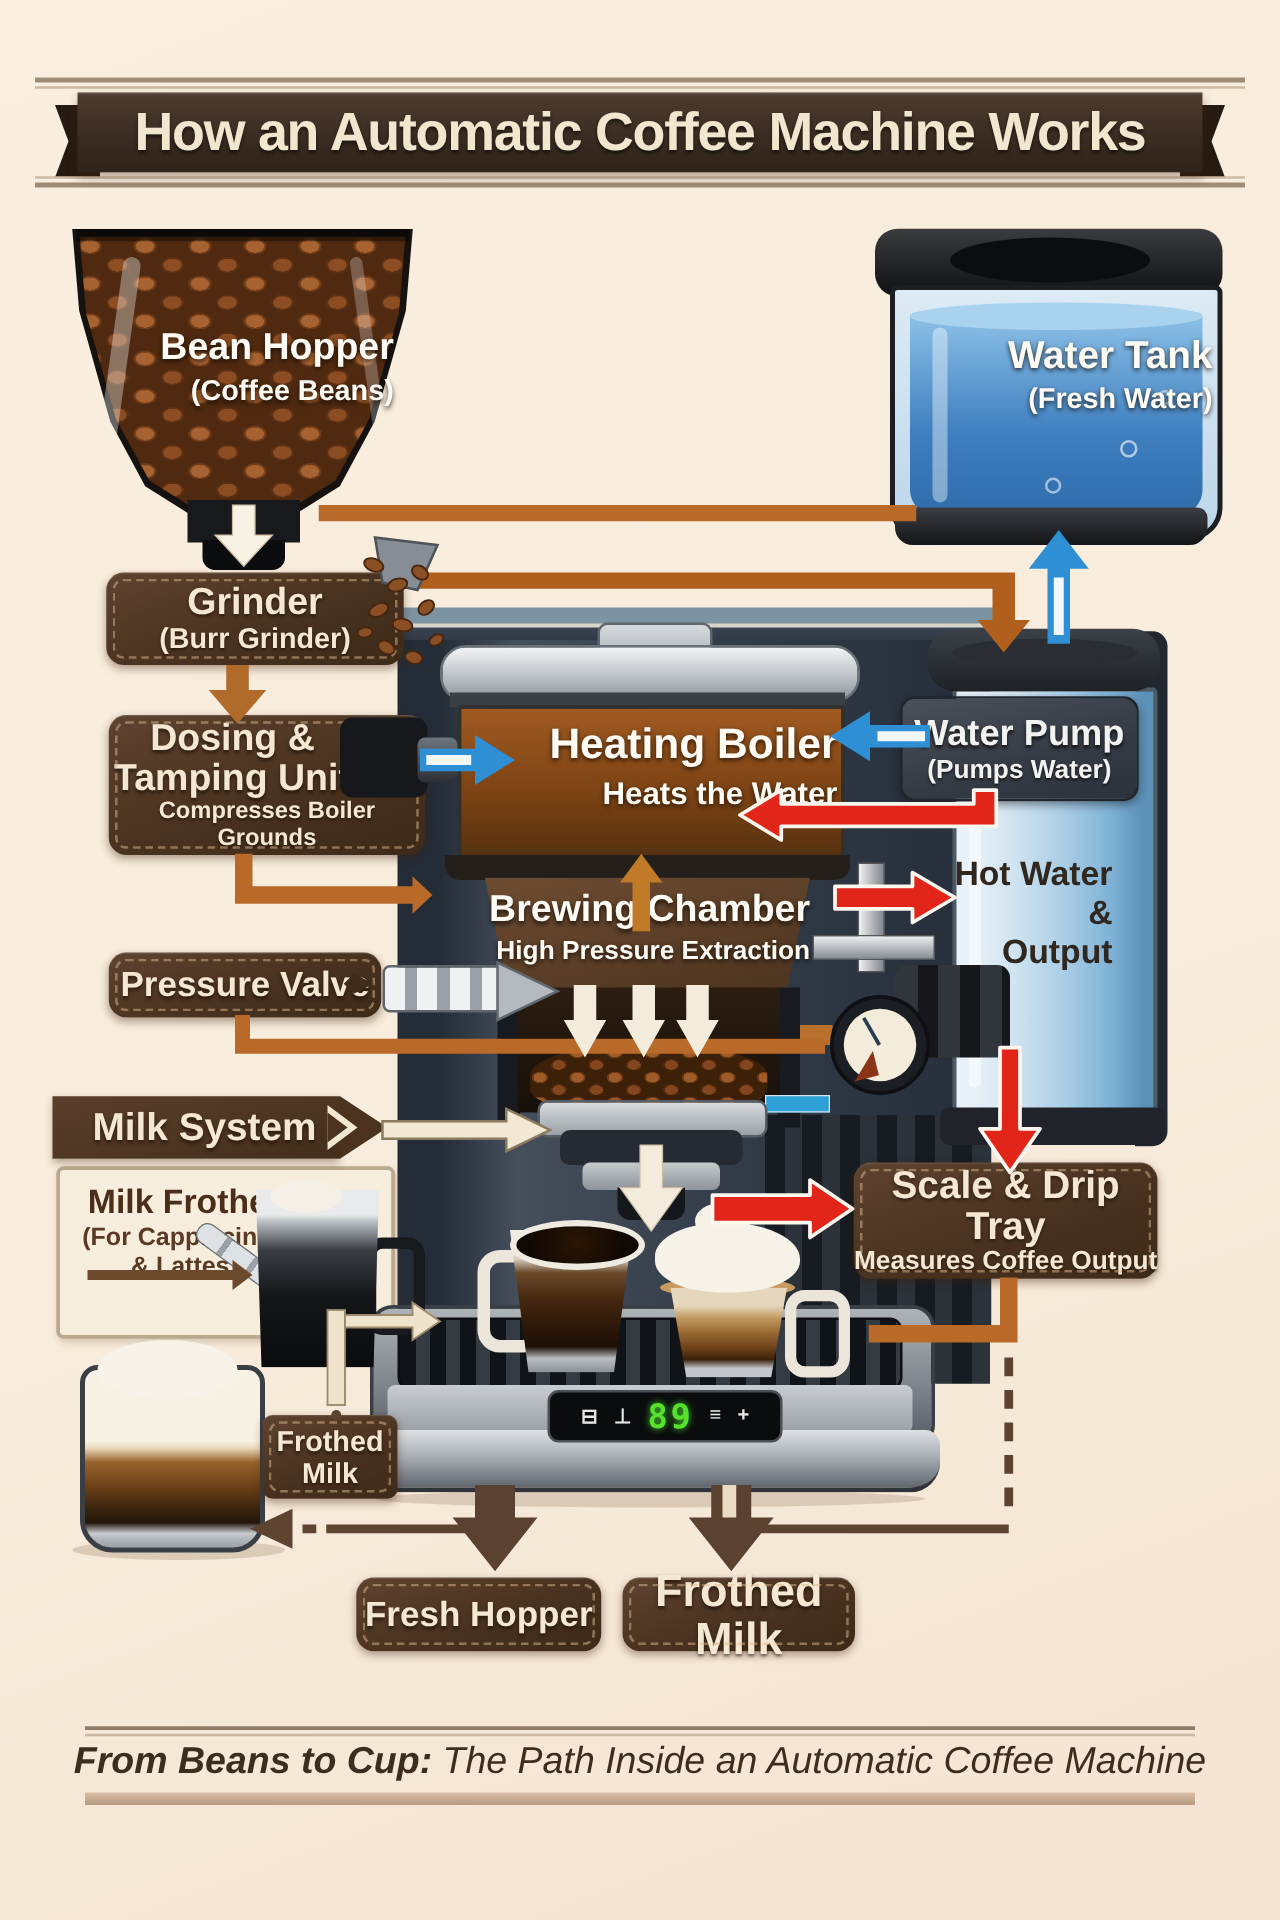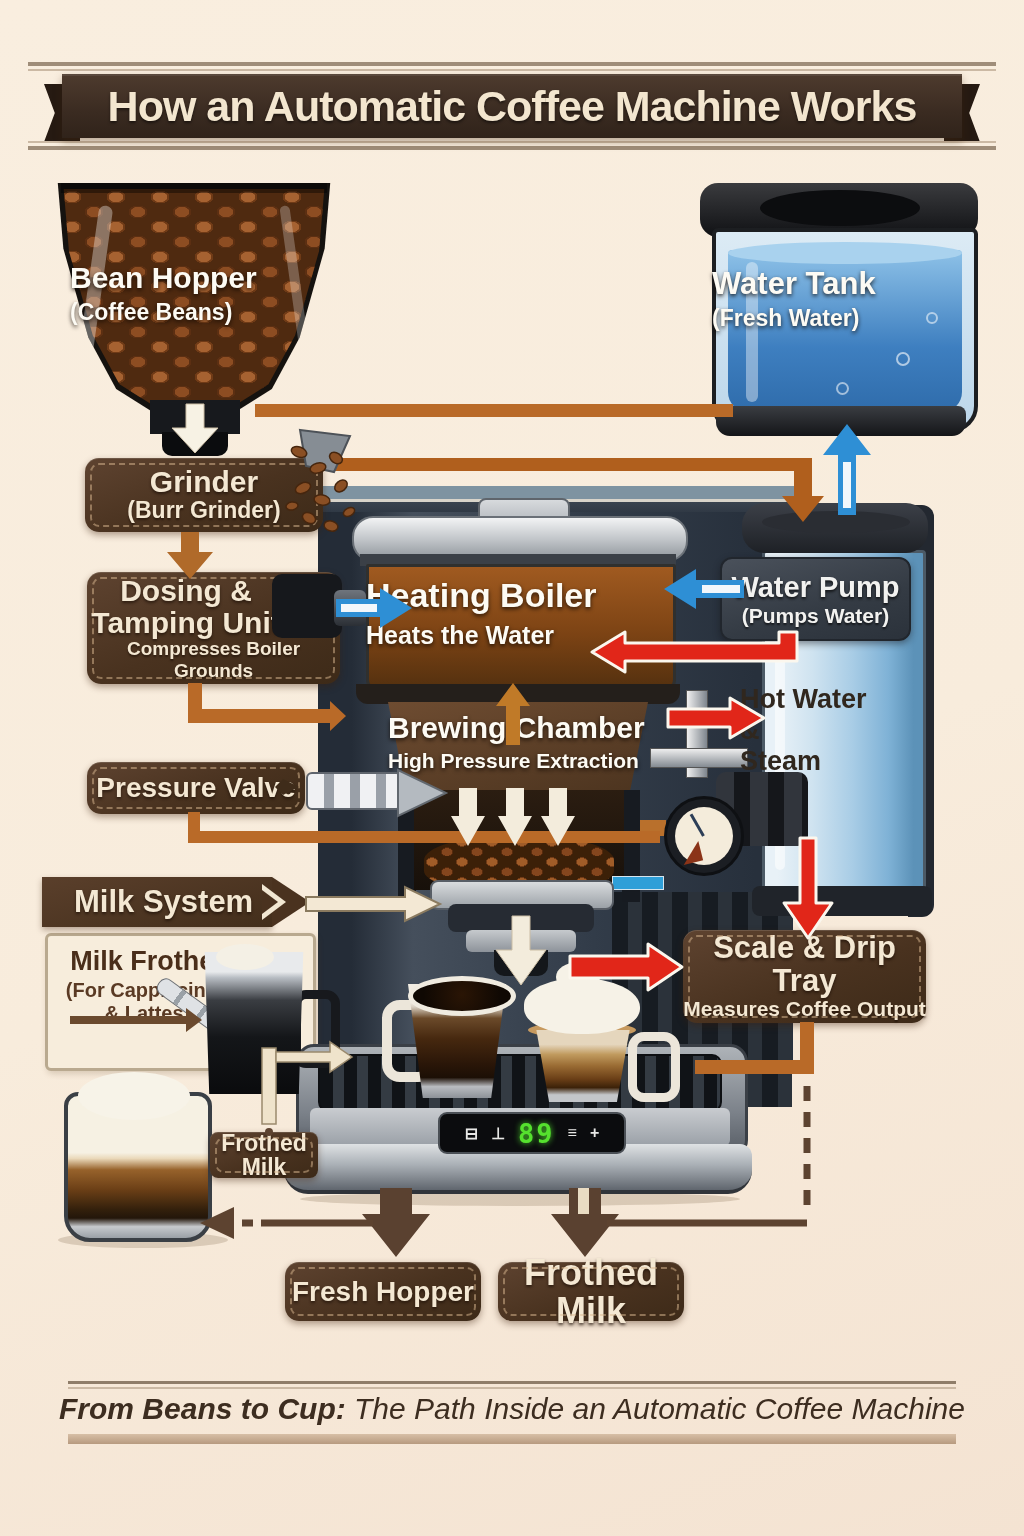--- a/index.html
+++ b/index.html
@@ -36,21 +36,21 @@
     radial-gradient(ellipse 16px 11px at 11px 8px,#a66231 0 46%,#6f3a16 47% 58%,rgba(0,0,0,0) 59%),
     radial-gradient(ellipse 16px 11px at 33px 23px,#8d4d22 0 46%,#5c2f12 47% 58%,rgba(0,0,0,0) 59%);
     background-size:44px 30px;}
   .beans-sm{background-color:#3c2008;background-image:
     radial-gradient(ellipse 11px 8px at 8px 6px,#a05c28 0 46%,#6f3a16 47% 58%,rgba(0,0,0,0) 59%),
     radial-gradient(ellipse 11px 8px at 23px 16px,#84461e 0 46%,#55290c 47% 58%,rgba(0,0,0,0) 59%);
     background-size:30px 20px;}
   .hopper-shape{clip-path:polygon(1% 0%,99% 0%,97% 28%,88% 66%,78% 88%,62% 100%,38% 100%,22% 88%,12% 66%,3% 28%);}
   .grille{background:repeating-linear-gradient(90deg,#101317 0 13px,#343b43 13px 24px);}
   .grille2{background:repeating-linear-gradient(90deg,#171c22 0 16px,#2b323a 16px 30px);}
-  .mtxt{position:absolute;z-index:50;text-align:left;}
+  .mtxt{position:absolute;z-index:50;text-align:right;}
   .wt{color:#fdfbf4;font-weight:bold;text-shadow:0 2px 4px rgba(15,8,2,.8);line-height:1.05;}
   #display{position:absolute;left:438px;top:1112px;width:184px;height:38px;background:#0b0c0e;
     border:2px solid #4a4f55;border-radius:9px;z-index:24;display:flex;align-items:center;
     justify-content:center;gap:13px;}
   #display .ic{color:#e8e8e6;font-size:16px;font-weight:bold;}
   #display .dg{color:#55e12e;font-family:"DejaVu Sans Mono",monospace;font-weight:bold;
     font-size:27px;text-shadow:0 0 6px rgba(90,255,50,.8);letter-spacing:2px;}
   .footer-text{position:absolute;left:0;top:1392px;width:1024px;text-align:center;z-index:6;
     color:#3d2d20;font-size:30px;}
 </style>
@@ -190,33 +190,33 @@
   </div>
   <div class="lbl" style="left:87px;top:762px;width:218px;height:52px;">
     <div class="t" style="font-size:28px;">Pressure Valve</div>
   </div>
   <div class="slate" style="left:720px;top:557px;width:187px;height:80px;">
     <div class="t" style="font-size:29px;">Water Pump</div>
     <div class="s" style="font-size:21px;">(Pumps Water)</div>
   </div>
   <div class="mtxt" style="left:740px;top:684px;width:150px;z-index:50;color:#30271e;font-weight:bold;font-size:27px;line-height:1.15;">
     <div>Hot Water &amp;</div>
-    <div>Steam</div>
+    <div>Output</div>
   </div>
   <div class="abs" style="left:42px;top:877px;width:230px;height:50px;background:linear-gradient(165deg,#5a3f2b,#432e1b);z-index:50;display:flex;align-items:center;box-shadow:0 3px 6px rgba(60,30,10,.35);">
     <div style="padding-left:32px;font-size:31px;font-weight:bold;color:#f4e8d3;text-shadow:0 2px 3px rgba(25,12,4,.65);">Milk System</div>
   </div>
   <div class="abs" style="left:272px;top:877px;width:0;height:0;border-left:38px solid #4a321f;border-top:25px solid transparent;border-bottom:25px solid transparent;z-index:50;"></div>
   <div class="abs" style="left:262px;top:884px;width:0;height:0;border-left:24px solid #f2e7d2;border-top:18px solid transparent;border-bottom:18px solid transparent;z-index:51;"></div>
   <div class="abs" style="left:262px;top:890px;width:0;height:0;border-left:16px solid #4a321f;border-top:12px solid transparent;border-bottom:12px solid transparent;z-index:51;"></div>
   <div class="lbl" style="left:683px;top:930px;width:243px;height:93px;">
     <div class="t" style="font-size:31px;">Scale &amp; Drip Tray</div>
     <div class="s" style="font-size:21px;">Measures Coffee Output</div>
   </div>
-  <div class="lbl" style="left:210px;top:1132px;width:108px;height:46px;border-radius:8px;">
+  <div class="lbl" style="left:210px;top:1132px;width:108px;height:67px;border-radius:8px;">
     <div class="t" style="font-size:23px;">Frothed</div>
     <div class="t" style="font-size:23px;">Milk</div>
   </div>
   <div class="lbl" style="left:285px;top:1262px;width:196px;height:59px;">
     <div class="t" style="font-size:28px;">Fresh Hopper</div>
   </div>
   <div class="lbl" style="left:498px;top:1262px;width:186px;height:59px;">
     <div class="t" style="font-size:36px;">Frothed Milk</div>
   </div>
 

